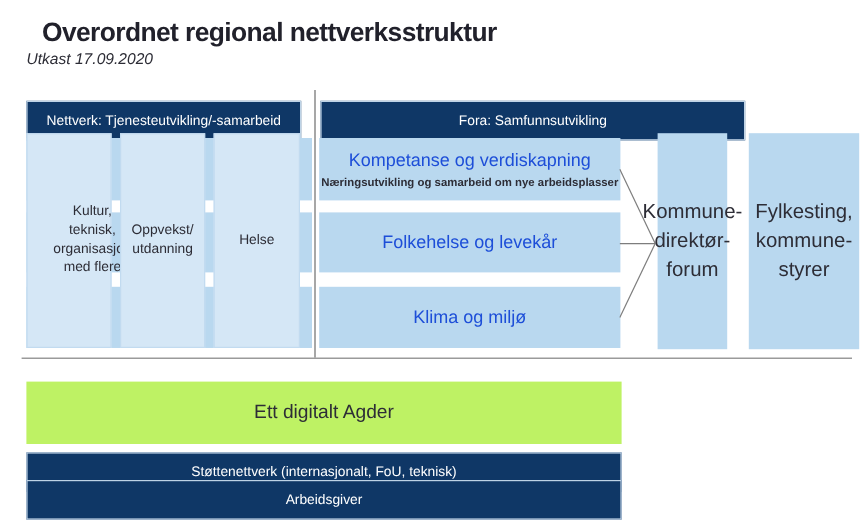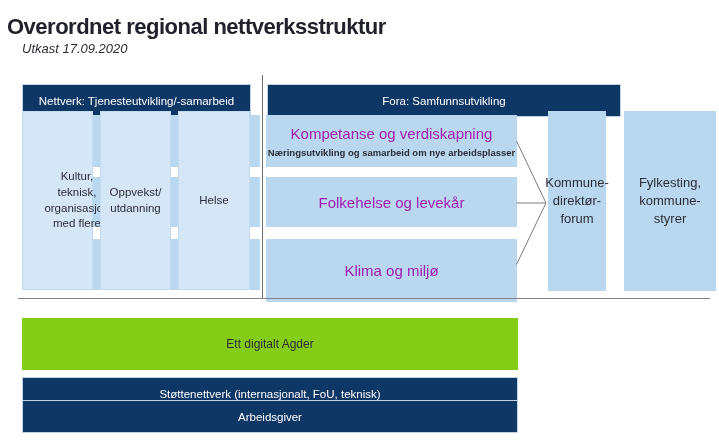--- a/index.html
+++ b/index.html
@@ -9,21 +9,21 @@
   .canvas {
     position: relative;
     width: 719px;
     height: 440px;
     background: #ffffff;
     overflow: hidden;
   }
 
   .page-title {
     position: absolute;
-    left: 7px; top: 14px;
+    left: 35px; top: 14px;
     font-size: 22px;
     font-weight: 600;
     letter-spacing: -0.5px;
     color: #21212b;
   }
   .page-subtitle {
     position: absolute;
     left: 22px; top: 41px;
     font-size: 13px;
     font-style: italic;
@@ -84,62 +84,62 @@
     left: 266px; width: 251px;
     background: #b9d8ef;
     display: flex;
     flex-direction: column;
     align-items: center;
     justify-content: center;
     text-align: center;
   }
   .fora-1 { top: 115px; height: 52px; }
   .fora-2 { top: 177px; height: 50px; }
-  .fora-3 { top: 239px; height: 63px; }
-  .fora-title { font-size: 15px; color: #a21caf; }
+  .fora-3 { top: 239px; height: 51px; }
+  .fora-title { font-size: 15px; color: #1d4ed8; }
   .fora-sub { font-size: 9.5px; font-weight: 700; margin-top: 5px; color: #2d2d36; }
 
   .connector-svg {
     position: absolute;
     left: 516px; top: 138px;
     width: 32px; height: 130px;
   }
   .connector-svg line { stroke: #7d7d7d; stroke-width: 1; }
 
   .right-box {
     position: absolute;
     top: 111px; height: 180px;
     background: #b9d8ef;
     display: flex;
     align-items: center;
     justify-content: center;
     text-align: center;
-    font-size: 13px;
+    font-size: 17px;
     line-height: 1.4;
     white-space: pre-line;
   }
   .rbox-1 { left: 548px; width: 58px; }
   .rbox-2 { left: 624px; width: 92px; }
 
   .hdivider {
     position: absolute;
     left: 18px; top: 298px;
     width: 692px; height: 1px;
     background: #828282;
   }
 
   .digital-box {
     position: absolute;
     left: 22px; top: 318px;
     width: 496px; height: 52px;
-    background: #84cc16;
+    background: #bef264;
     display: flex;
     align-items: center;
     justify-content: center;
-    font-size: 12px;
+    font-size: 16px;
   }
   .bottom-bar { left: 22px; width: 496px; }
   .bar-support  { top: 377px; }
   .bar-employer { top: 400px; }
 </style>
 </head>
 <body>
 
 <div class="canvas">
 

